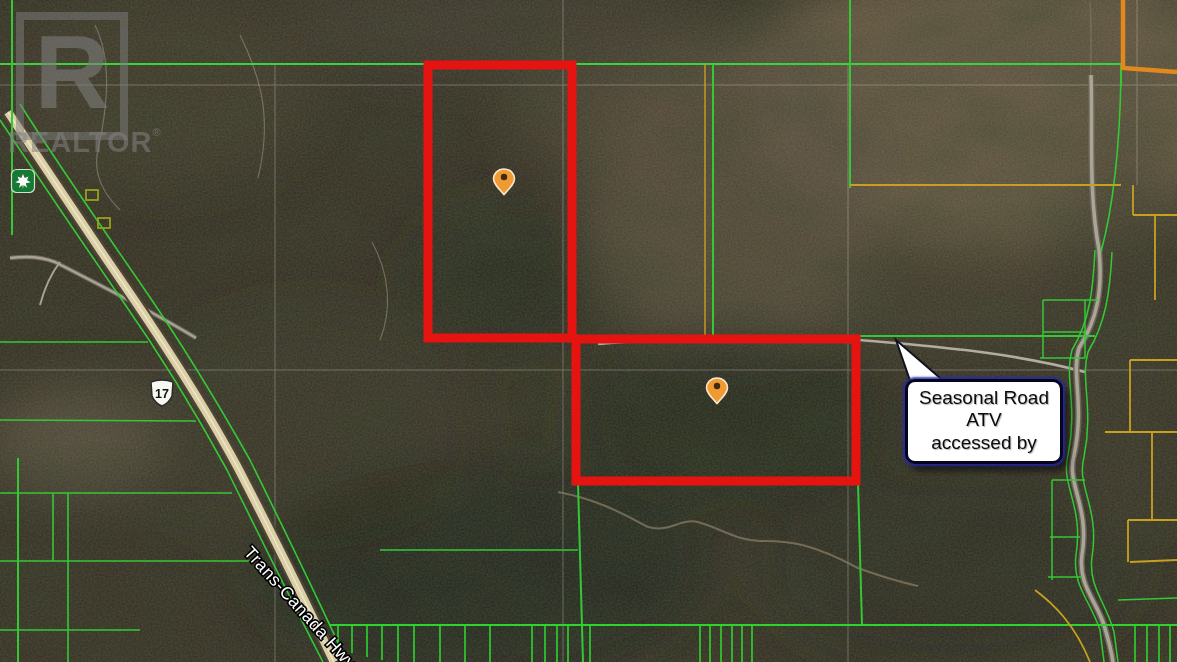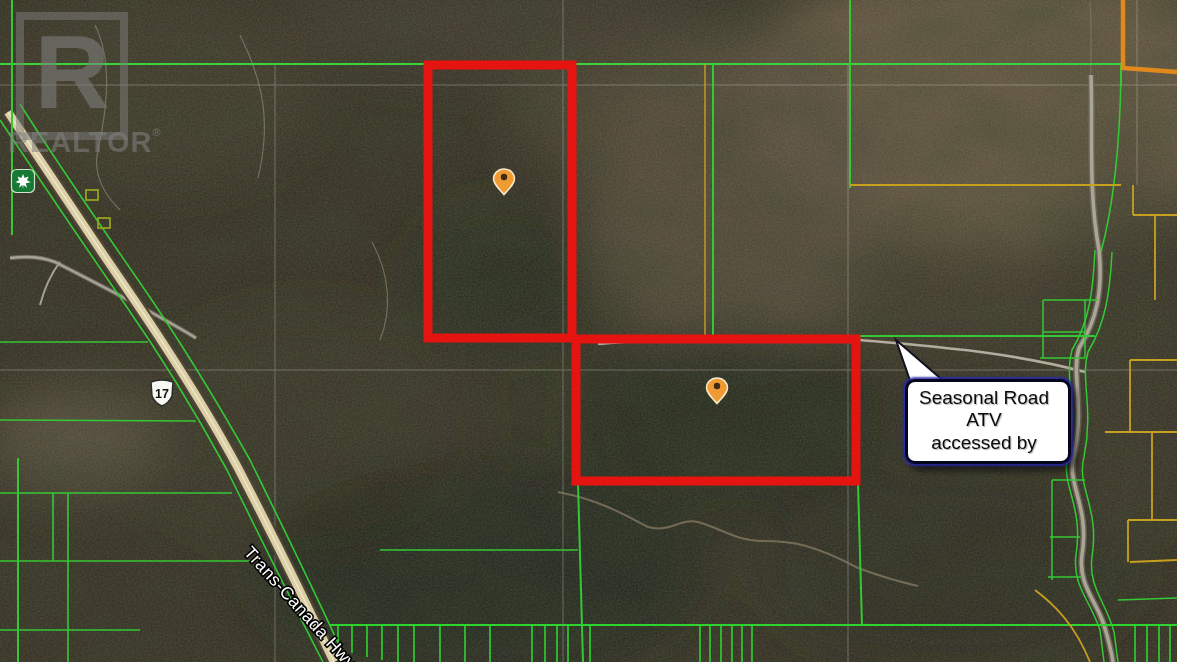--- a/index.html
+++ b/index.html
@@ -15,21 +15,21 @@
   .wm-r{font-size:104px;font-weight:bold;line-height:1;
         color:rgba(125,125,125,.58);transform:translateY(-4px);}
   .wm-word{position:absolute;left:0px;top:122px;font-size:29px;font-weight:bold;
            letter-spacing:1px;color:rgba(130,130,130,.55);white-space:nowrap;}
   .wm-reg{font-size:11px;vertical-align:top;}
 
   
   .callout{position:absolute;left:905px;top:379px;width:148px;
            background:#fff;border:3px solid #05051e;border-radius:10px;
            box-shadow:0 0 2px 2px rgba(40,40,170,.85), 6px 7px 7px rgba(0,0,0,.55);
-           padding:5px 10px 7px 2px;text-align:center;color:#0a0a0a;
+           padding:5px 2px 7px 2px;text-align:center;color:#0a0a0a;
            font-size:19px;line-height:1.18;
            text-shadow:1px 1px 1px rgba(0,0,0,.30);}
 </style>
 </head>
 <body>
 
 <div id="stage">
 
 <svg width="1177" height="662" viewBox="0 0 1177 662">
   <defs>

